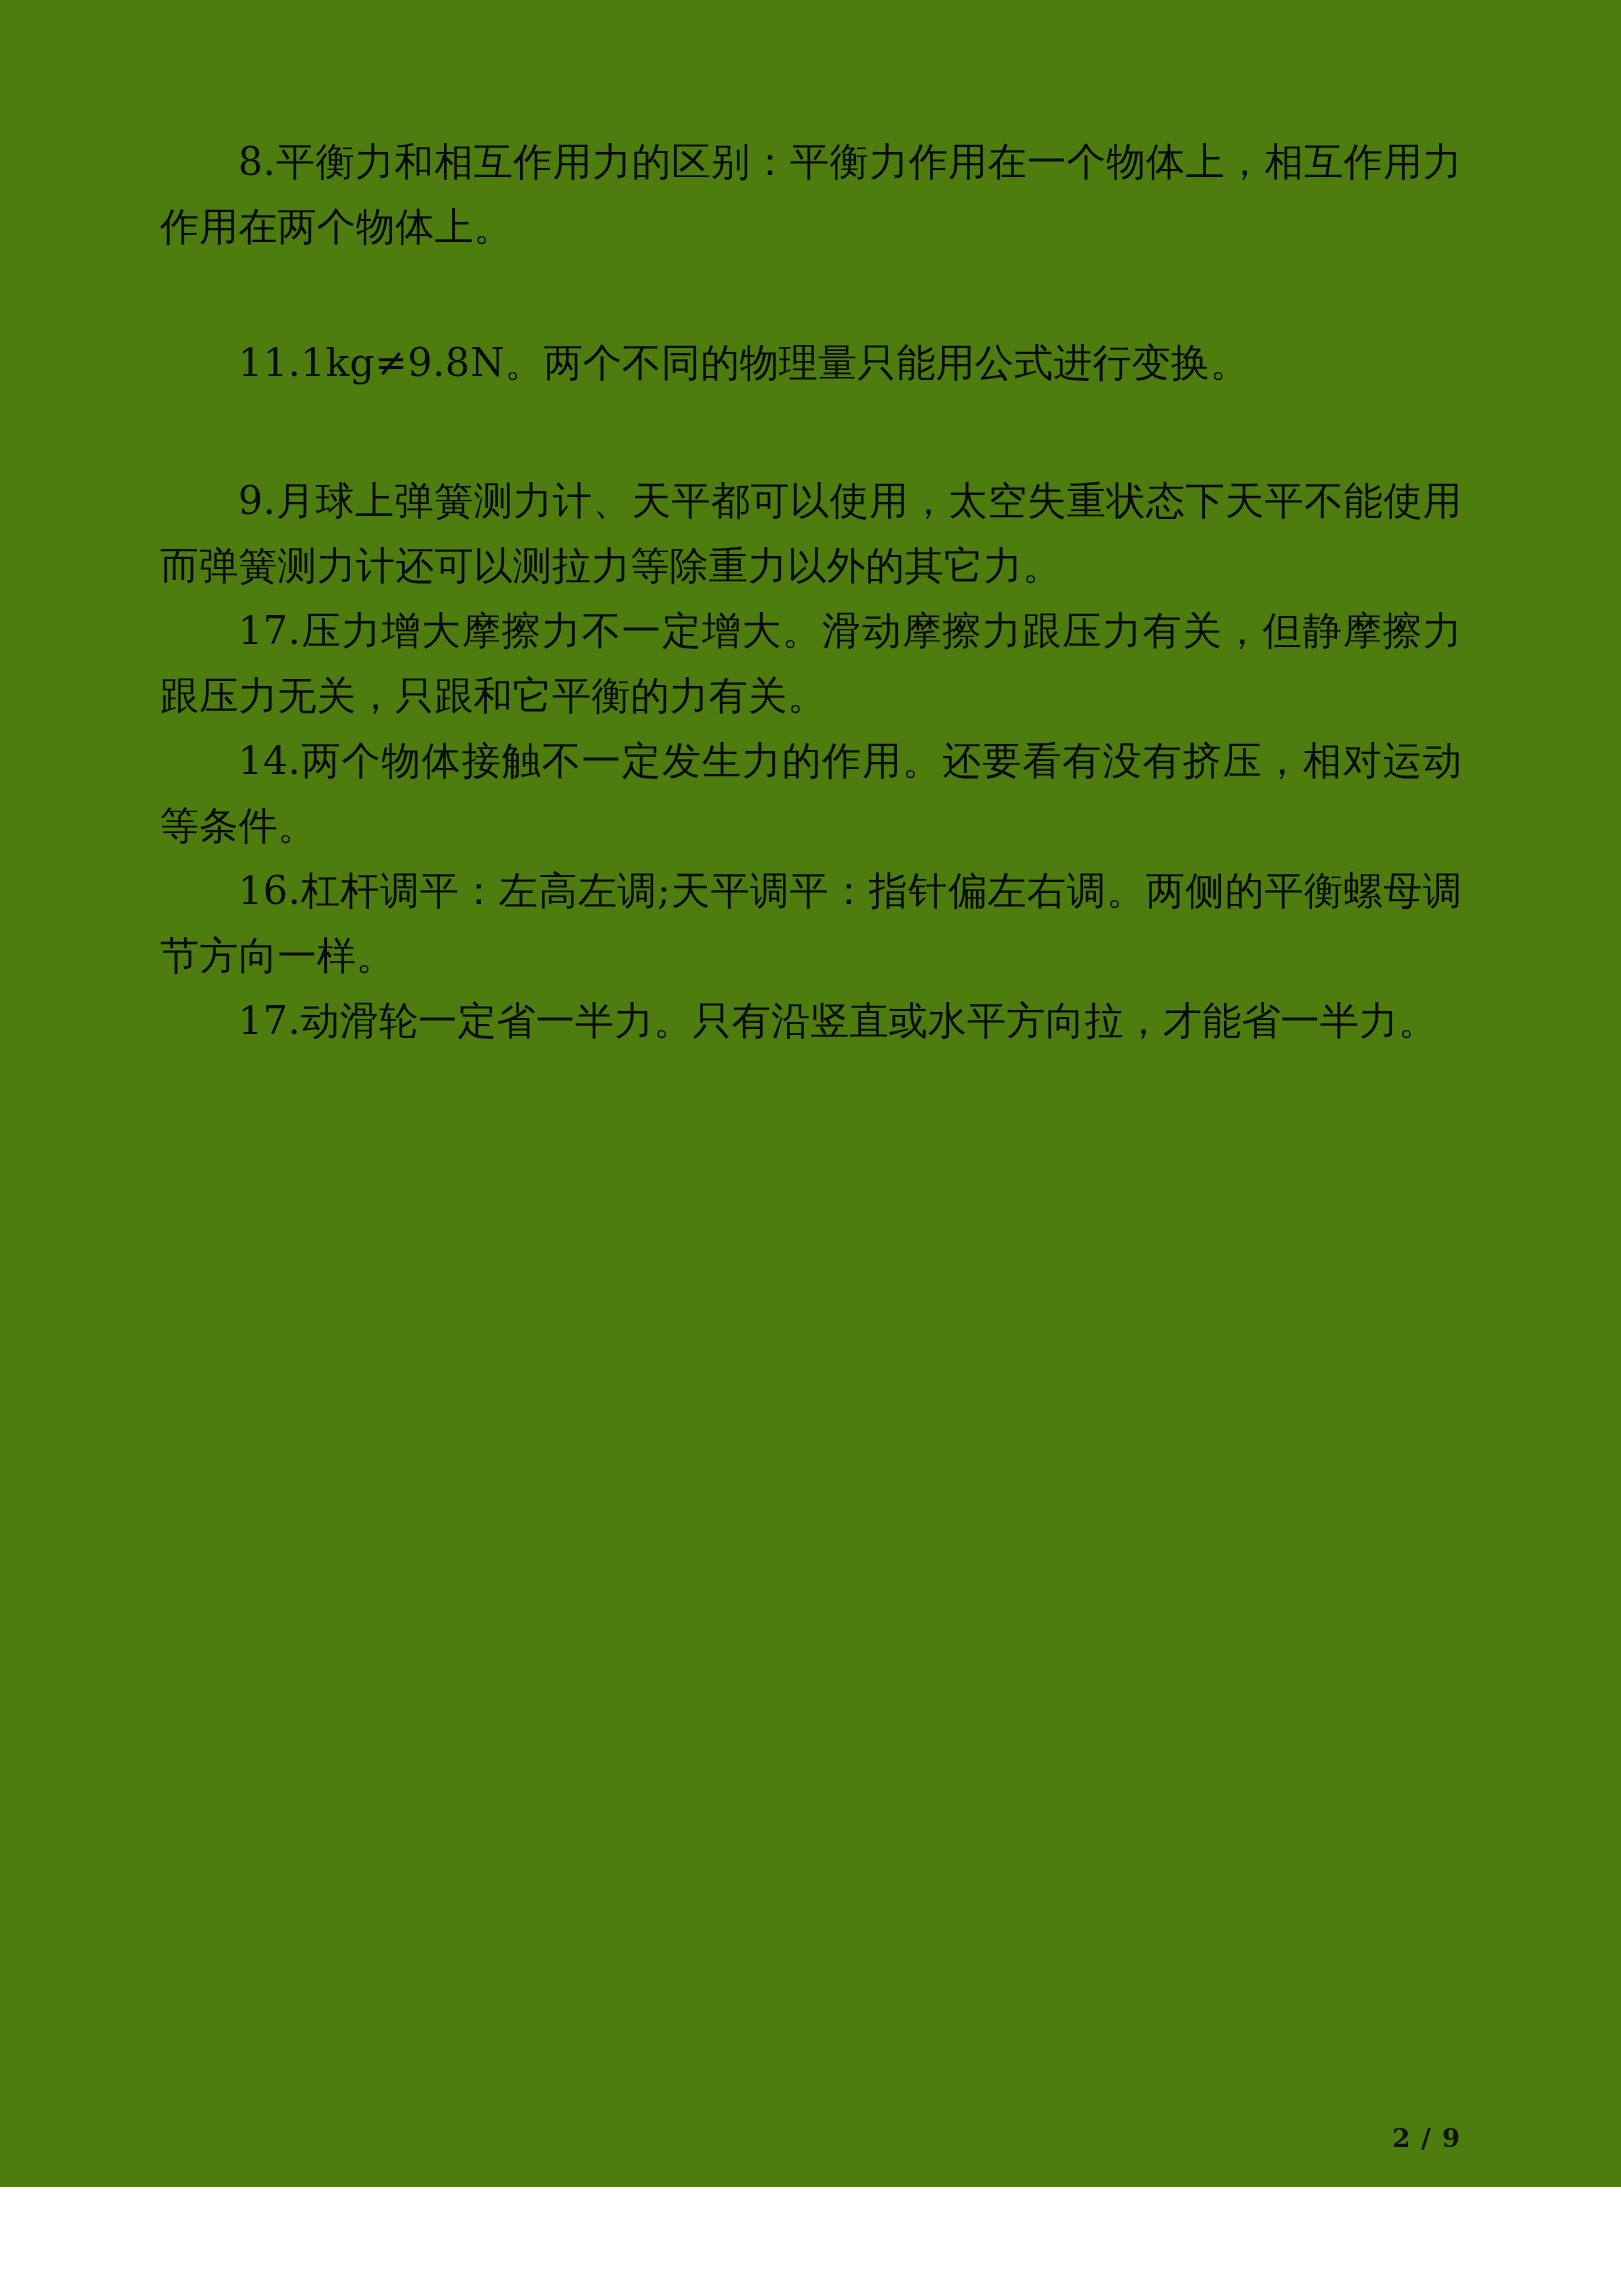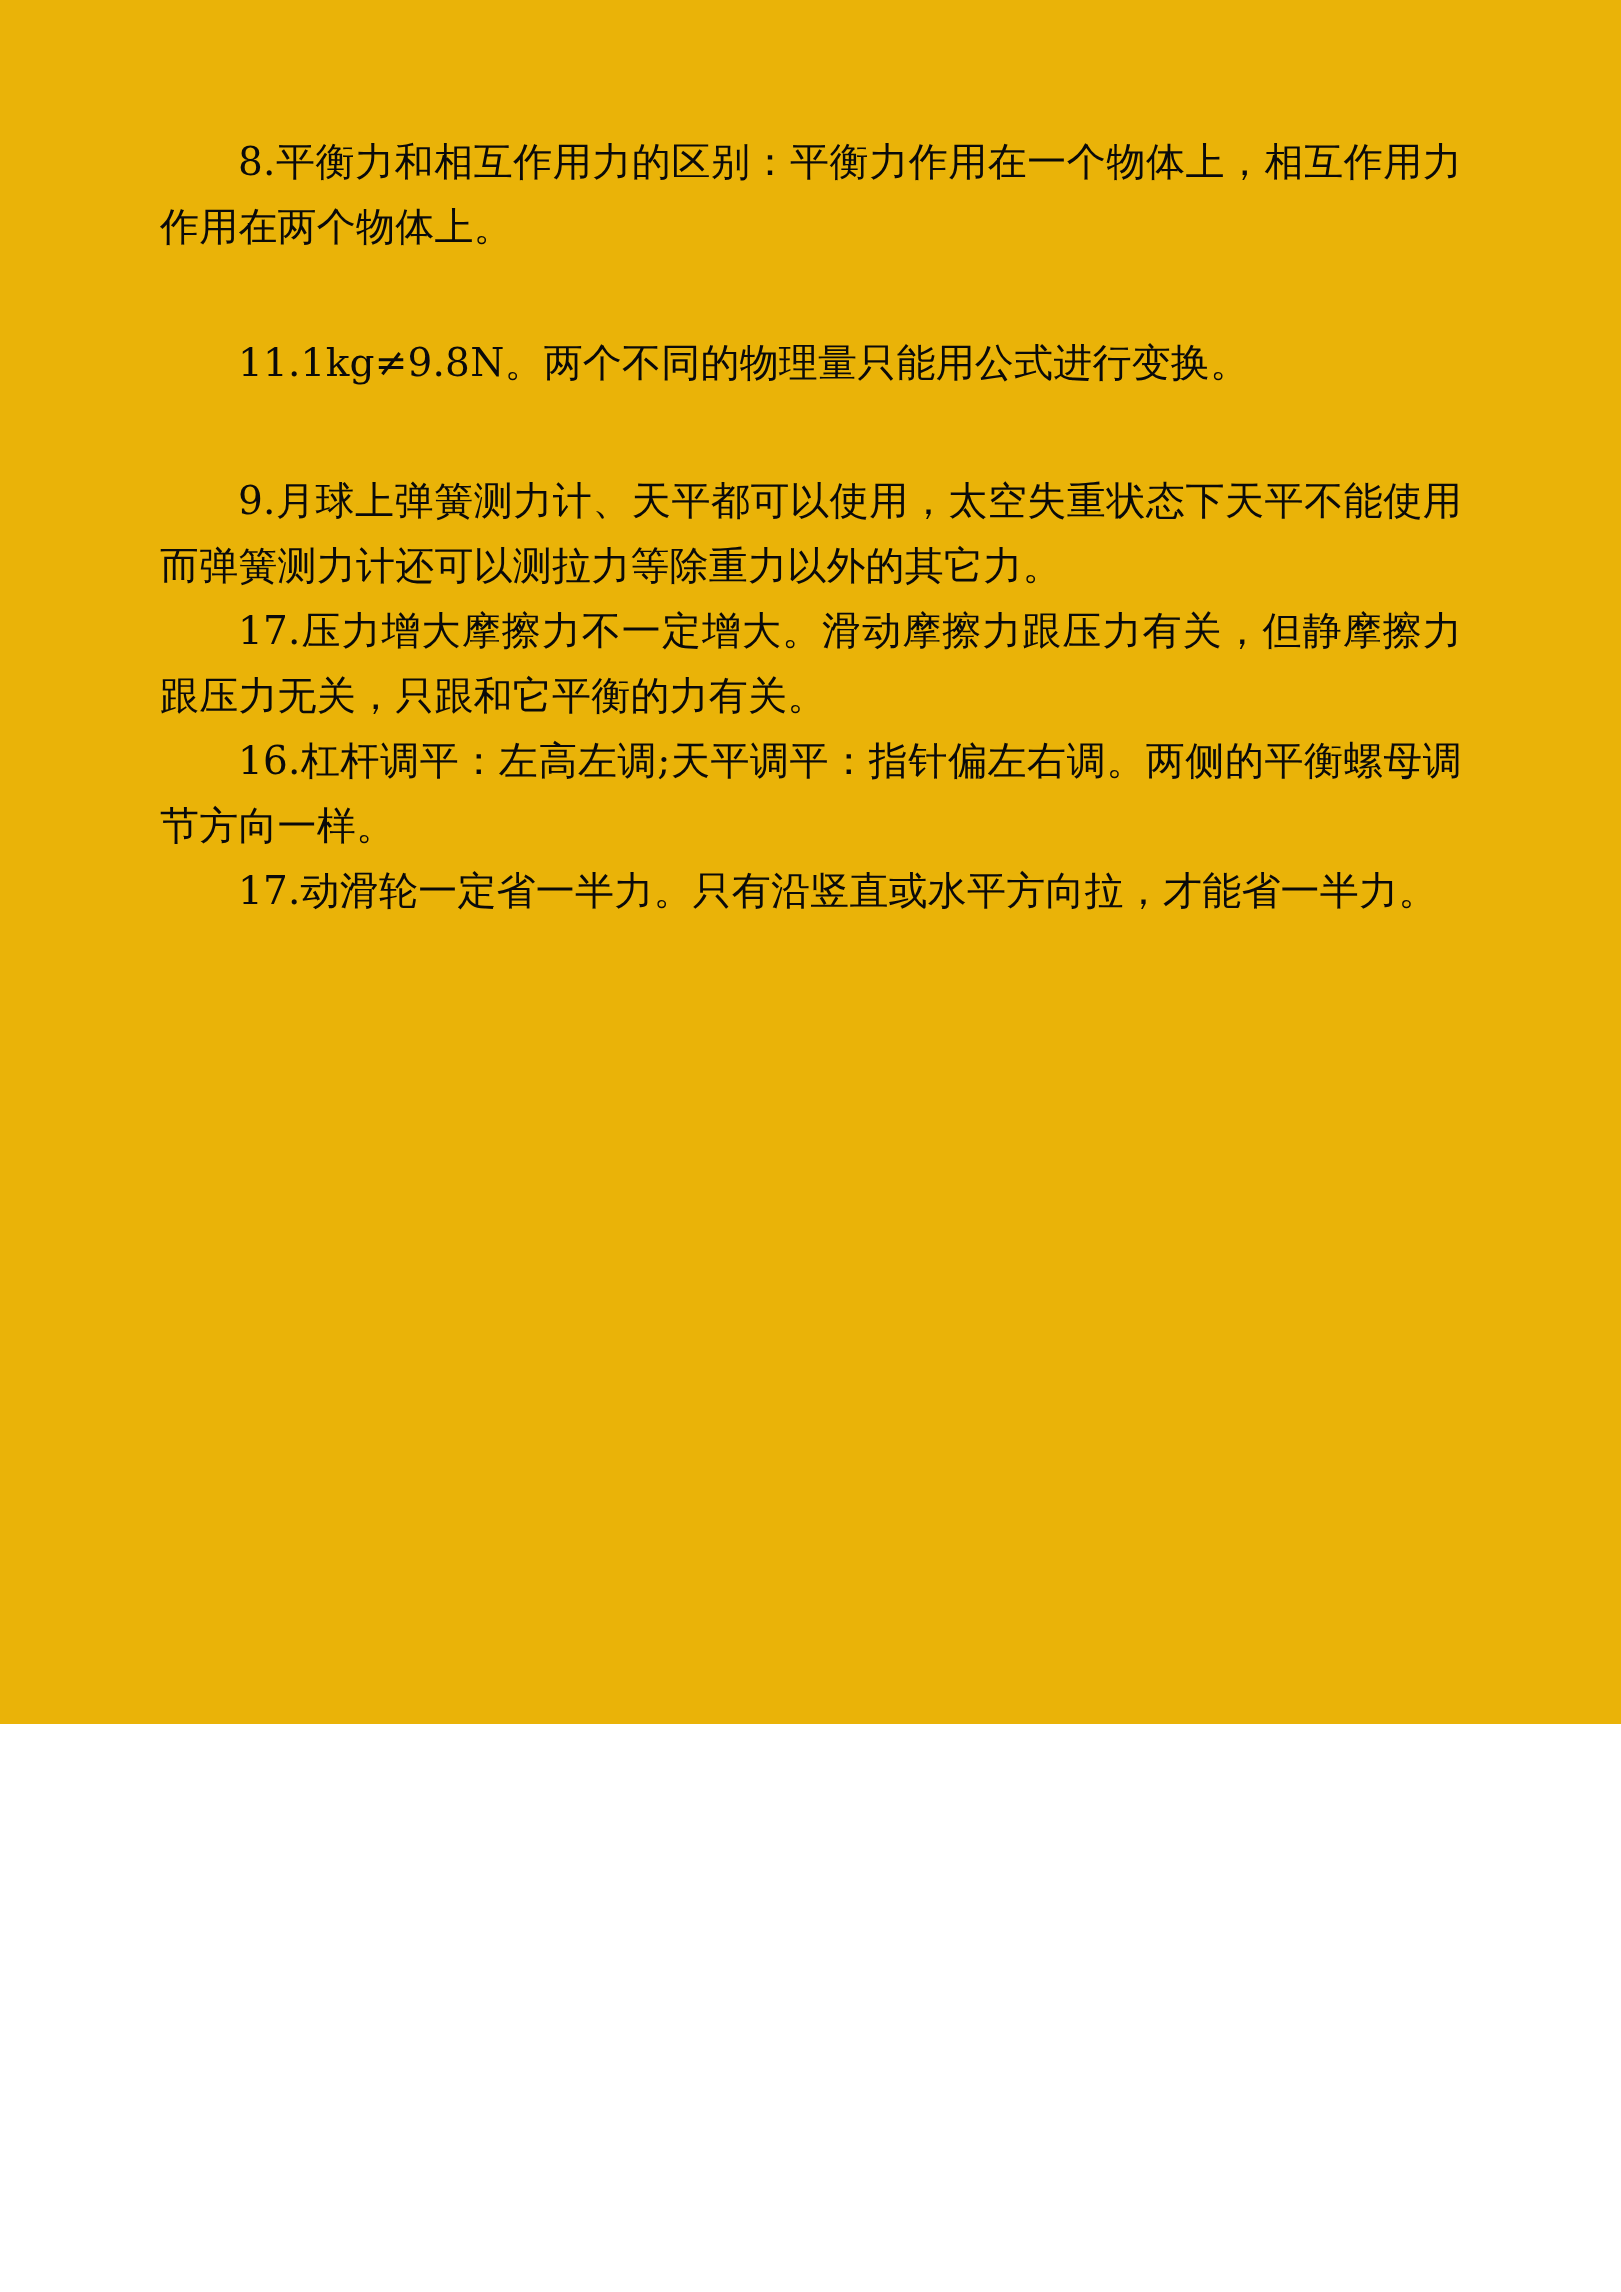--- a/index.html
+++ b/index.html
@@ -4,22 +4,22 @@
 <title>Document</title>
 <style>
   html, body {
     margin: 0;
     padding: 0;
     background: #ffffff;
   }
   .page {
     position: relative;
     width: 1621px;
-    height: 1724px;
-    background: #eab308;
+    height: 2187px;
+    background: #4d7c0f;
     overflow: hidden;
     box-sizing: border-box;
   }
   .content {
     position: absolute;
     left: 160px;
     top: 129px;
     width: 1302px;
   }
   .para {
@@ -68,20 +68,21 @@
 
 
     <p class="para">11.1kg≠9.8N。两个不同的物理量只能用公式进行变换。</p>
 
     <div class="gap-block2"></div>
 
     <p class="para">9.月球上弹簧测力计、天平都可以使用，太空失重状态下天平不能使用而弹簧测力计还可以测拉力等除重力以外的其它力。</p>
 
     <p class="para">17.压力增大摩擦力不一定增大。滑动摩擦力跟压力有关，但静摩擦力跟压力无关，只跟和它平衡的力有关。</p>
 
+    <p class="para">14.两个物体接触不一定发生力的作用。还要看有没有挤压，相对运动等条件。</p>
 
 
     <p class="para">16.杠杆调平：左高左调;天平调平：指针偏左右调。两侧的平衡螺母调节方向一样。</p>
 
     <p class="para">17.动滑轮一定省一半力。只有沿竖直或水平方向拉，才能省一半力。</p>
 
   </div>
 
   <div class="footer">
     <span class="page-number">2 / 9</span>

